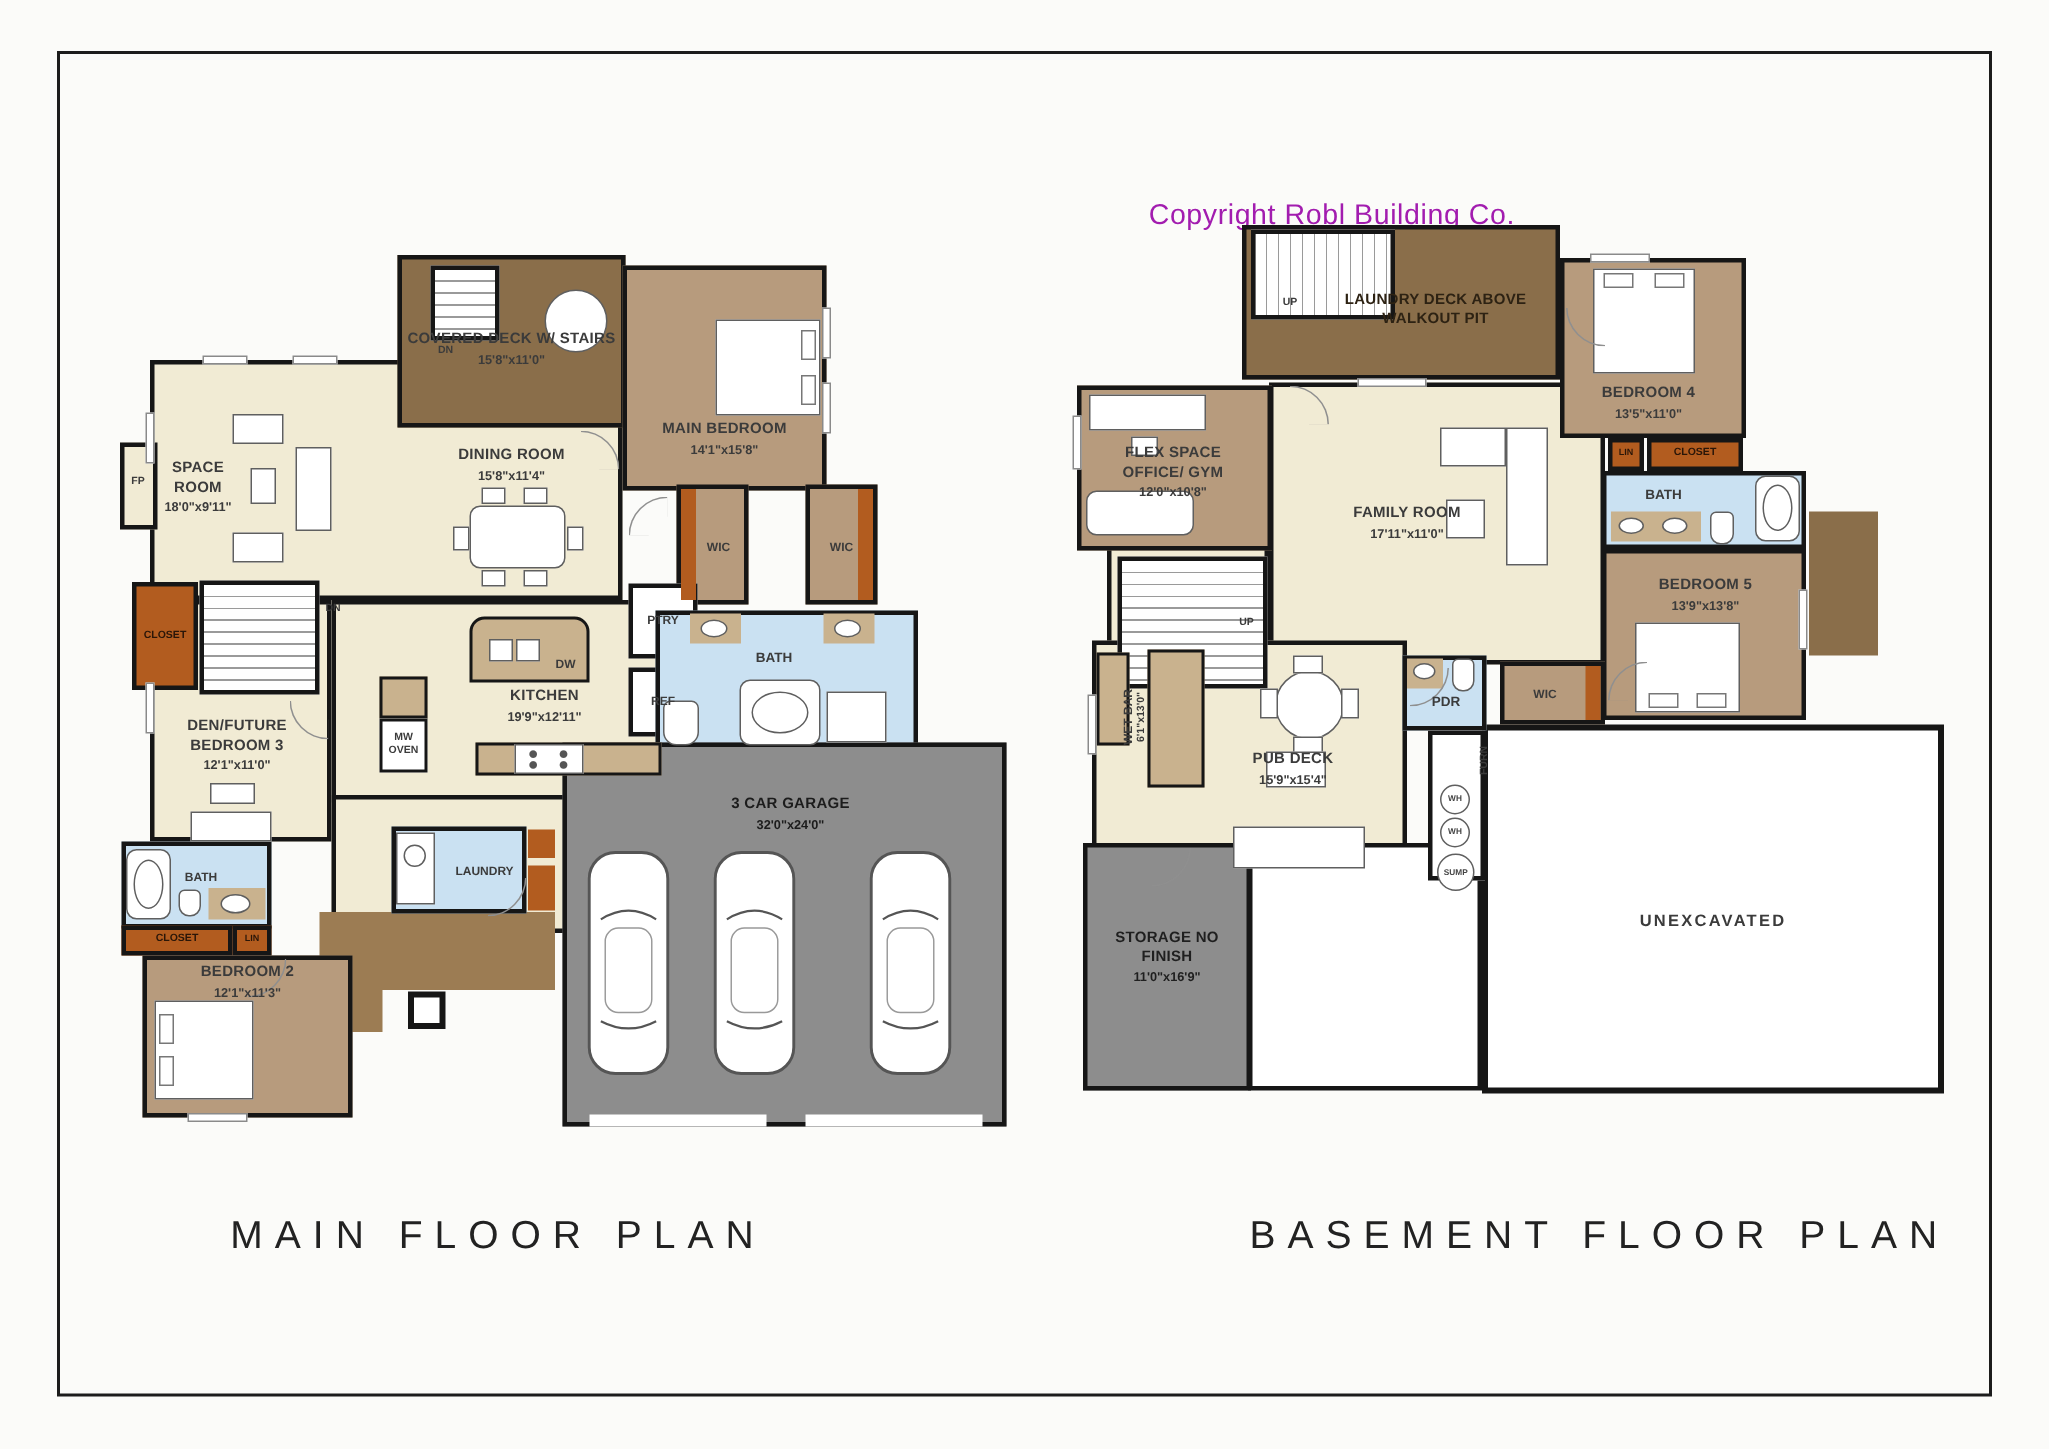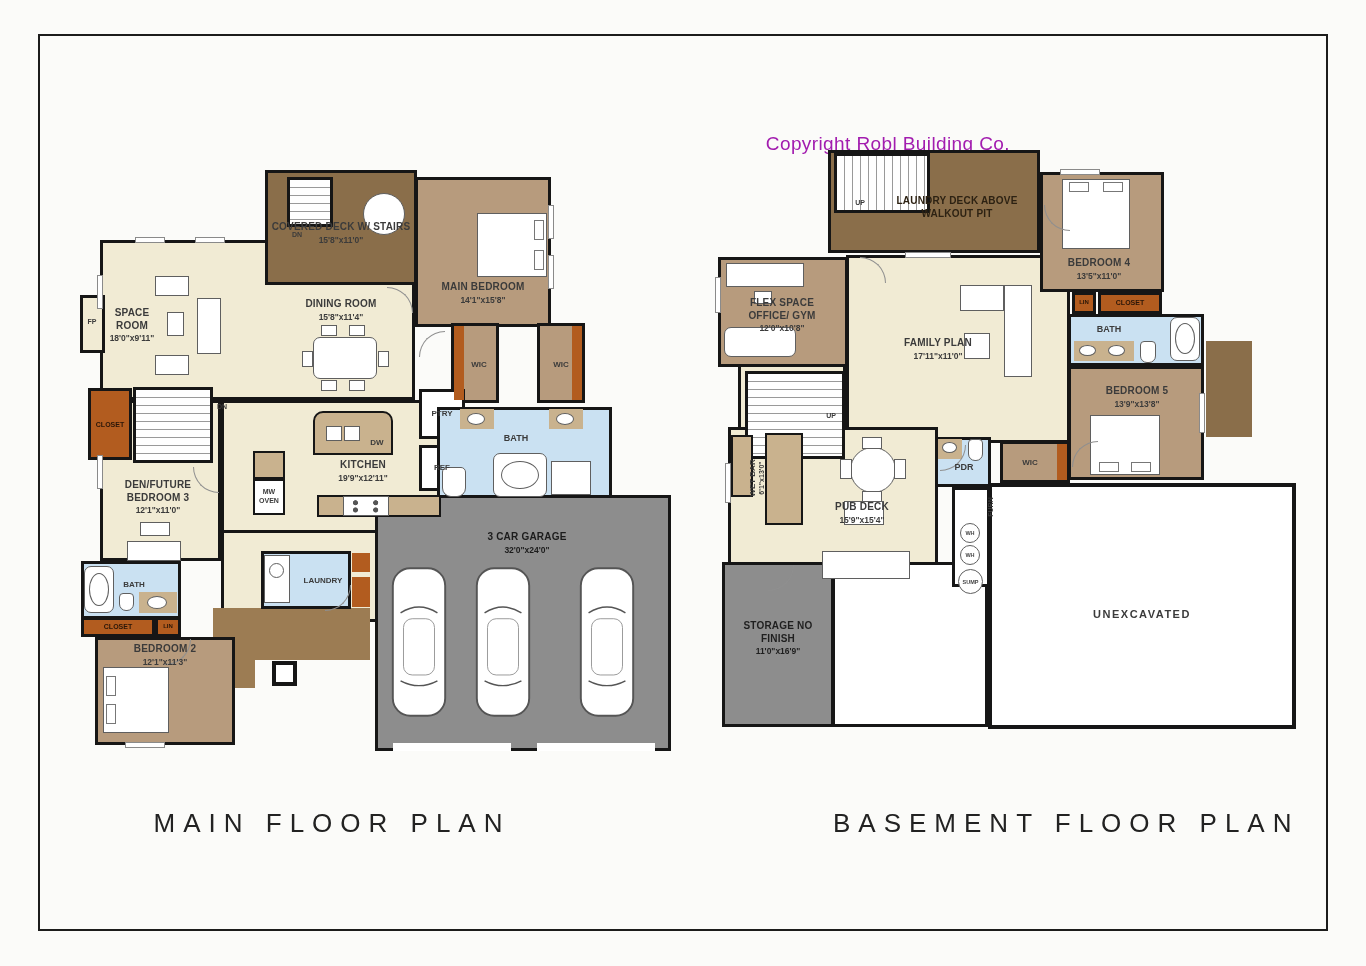--- a/index.html
+++ b/index.html
@@ -301,21 +301,21 @@
     <div class="lab" style="left:247px;top:62px;color:#2d2213">
       <div class="nm" style="width:150px">LAUNDRY DECK ABOVE WALKOUT PIT</div>
     </div>
     <div class="lab t7" style="left:150px;top:58px">UP</div>
     <div class="lab t7" style="left:121px;top:271px">UP</div>
     <div class="lab" style="left:72px;top:170px">
       <div class="nm" style="width:88px">FLEX SPACE OFFICE/ GYM</div>
       <div class="dm">12'0"x10'8"</div>
     </div>
     <div class="lab" style="left:228px;top:204px">
-      <div class="nm" style="width:130px">FAMILY PLAN</div>
+      <div class="nm" style="width:130px">FAMILY ROOM</div>
       <div class="dm">17'11"x11'0"</div>
     </div>
     <div class="lab" style="left:389px;top:124px">
       <div class="nm" style="width:95px">BEDROOM 4</div>
       <div class="dm">13'5"x11'0"</div>
     </div>
     <div class="lab t6" style="left:374px;top:158px;color:#2a1608">LIN</div>
     <div class="lab t7" style="left:420px;top:158px;color:#2a1608">CLOSET</div>
     <div class="lab t9" style="left:399px;top:185px">BATH</div>
     <div class="lab" style="left:427px;top:252px">

